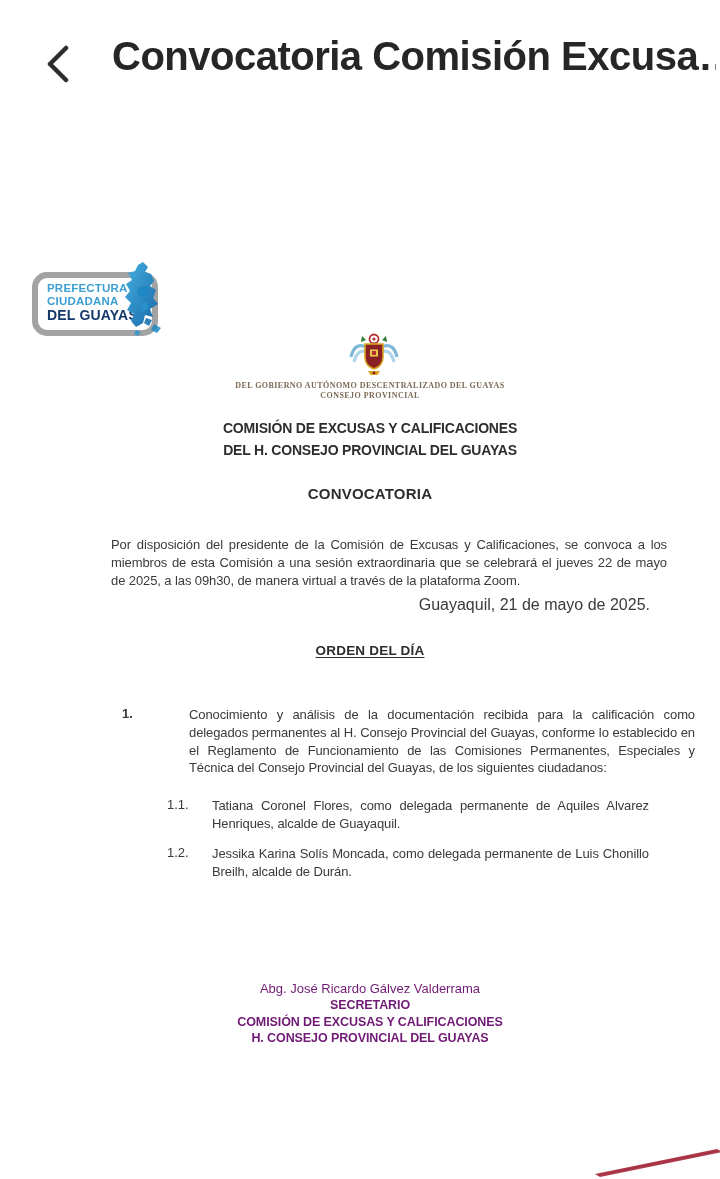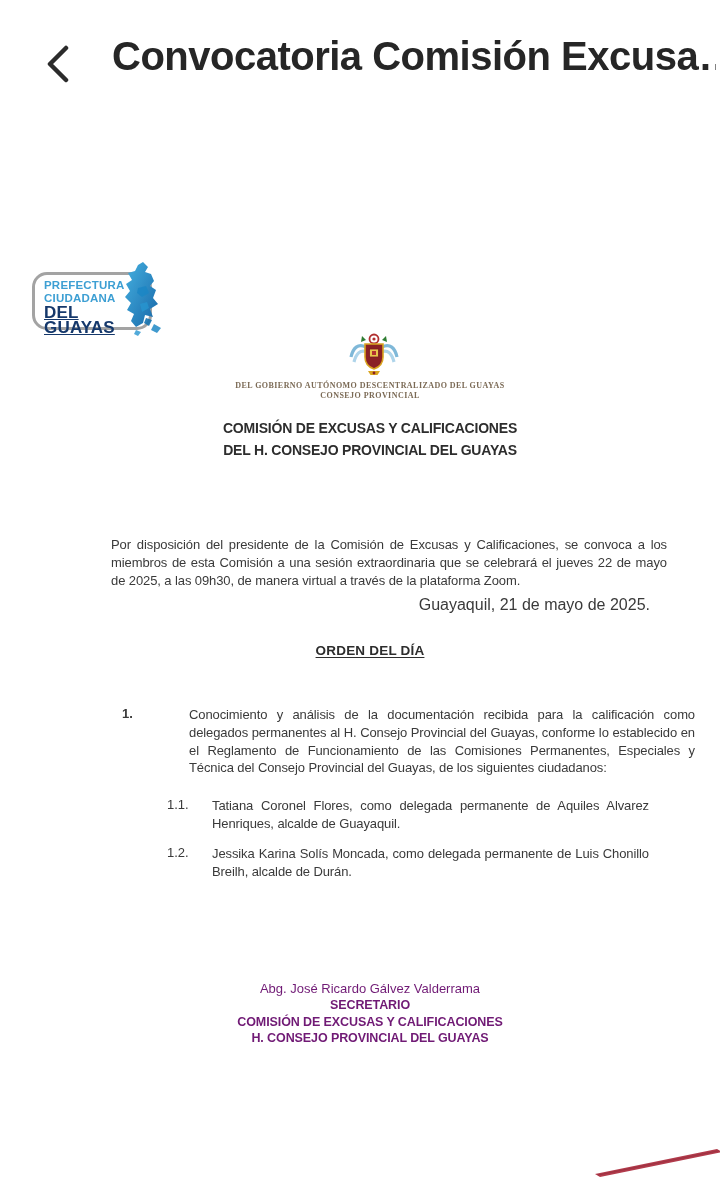--- a/index.html
+++ b/index.html
@@ -18,25 +18,25 @@
   .appbar-title {
     position:absolute; left:112px; top:34px; width:604px; height:56px;
     font-size:40px; font-weight:700; color:#262626; letter-spacing:-0.5px;
     white-space:nowrap; overflow:hidden;
   }
   
   .doc { position:absolute; left:0; top:112px; width:720px; height:1067px; }
   
   .logo-box {
     position:absolute; left:32px; top:160px; width:114px; height:52px;
-    border:3px solid #a3a3a3; border-radius:15px; background:#fff;
+    border:6px solid #a3a3a3; border-radius:15px; background:#fff;
   }
   .logo-text { position:absolute; left:9px; top:4px; line-height:1; }
   .logo-l1, .logo-l2 { font-size:11.5px; font-weight:700; color:#3d9fd3; letter-spacing:0.2px; line-height:13px; }
-  .logo-l3 { font-size:17px; font-weight:700; color:#15386b; letter-spacing:0.2px; line-height:15px;text-decoration:underline; }
+  .logo-l3 { font-size:14px; font-weight:700; color:#15386b; letter-spacing:0.2px; line-height:15px; }
   .map-svg { position:absolute; left:116px; top:148px; }
   
   .crest { position:absolute; left:338px; top:221px; }
   .crest-caption {
     position:absolute; left:20px; top:269px; width:700px; text-align:center;
     font-family:"Liberation Serif", serif; color:#7b6a55; font-weight:700;
   }
   .cc-line { font-size:8px; letter-spacing:0.45px; line-height:9.5px; }
   
   .doc-title {
@@ -131,20 +131,21 @@
   </div>
   <div class="crest-caption">
     <div class="cc-line">DEL GOBIERNO AUTÓNOMO DESCENTRALIZADO DEL GUAYAS</div>
     <div class="cc-line">CONSEJO PROVINCIAL</div>
   </div>
 
   <div class="doc-title">
     <div>COMISIÓN DE EXCUSAS Y CALIFICACIONES</div>
     <div>DEL H. CONSEJO PROVINCIAL DEL GUAYAS</div>
   </div>
+  <div class="subtitle">CONVOCATORIA</div>
 
   <p class="intro" style="margin:16px">Por disposición del presidente de la Comisión de Excusas y Calificaciones, se convoca a los miembros de esta Comisión a una sesión extraordinaria que se celebrará el jueves 22 de mayo de 2025, a las 09h30, de manera virtual a través de la plataforma Zoom.</p>
 
   <div class="dateline">Guayaquil, 21 de mayo de 2025.</div>
 
   <div class="agenda-head">ORDEN DEL DÍA</div>
 
   <div class="item-num">1.</div>
   <div class="item-text">Conocimiento y análisis de la documentación recibida para la calificación como delegados permanentes al H. Consejo Provincial del Guayas, conforme lo establecido en el Reglamento de Funcionamiento de las Comisiones Permanentes, Especiales y Técnica del Consejo Provincial del Guayas, de los siguientes ciudadanos:</div>
 

